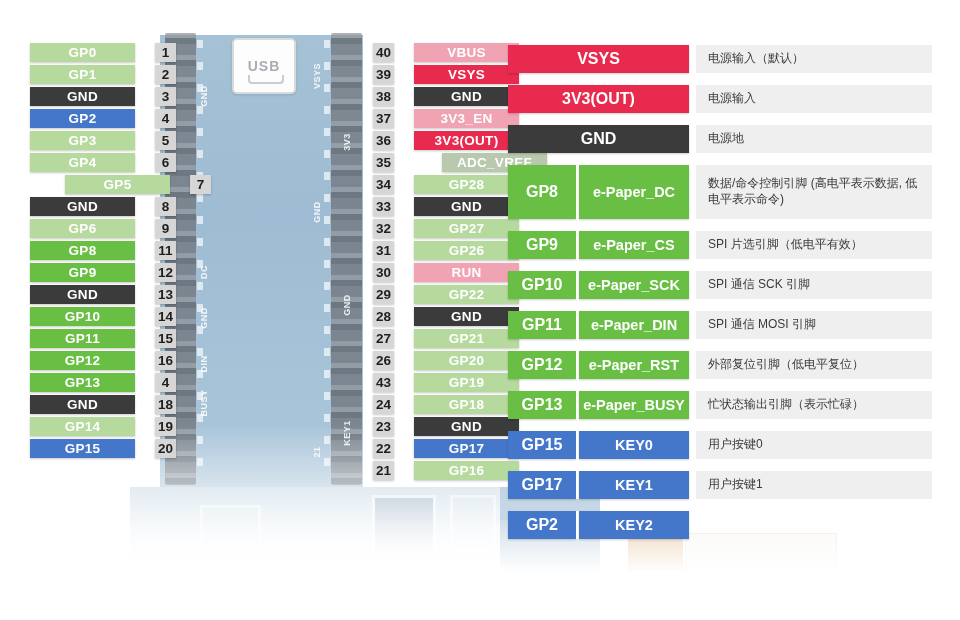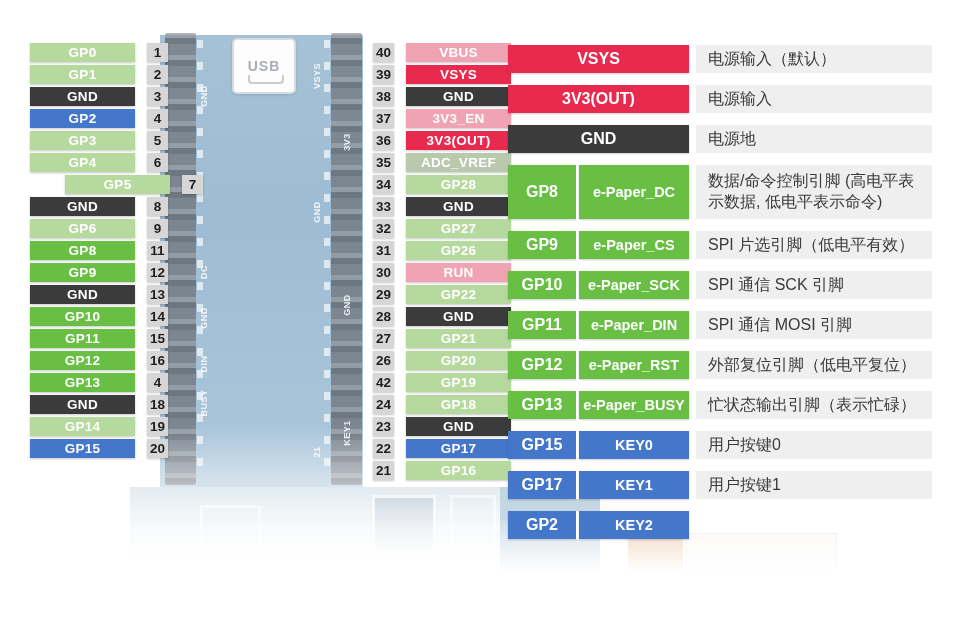--- a/index.html
+++ b/index.html
@@ -44,21 +44,21 @@
   }
   
   .cmp{position:absolute;}
   .fade{position:absolute;z-index:2;pointer-events:none;}
   .fade-bl{left:0;top:425px;width:500px;height:160px;background:linear-gradient(180deg,rgba(255,255,255,0) 0%,rgba(255,255,255,.75) 55%,#fff 88%);}
   .fade-bot{left:0;top:520px;width:960px;height:70px;background:linear-gradient(180deg,rgba(255,255,255,.15) 0%,#fff 75%);}
   
   .pin-col{position:absolute;top:43px;z-index:3;display:flex;flex-direction:column;gap:3px;}
   #left-pins{left:30px;}
   #right-pins{left:373px;}
-  .pin-row{display:flex;gap:12px;height:19px;}
+  .pin-row{display:flex;gap:20px;height:19px;}
   .pin-label{
     width:105px;display:flex;align-items:center;justify-content:center;
     color:#fff;font-size:13.5px;font-weight:bold;letter-spacing:.3px;
     box-shadow:0 1px 2px rgba(0,0,0,.22);
   }
   .pin-num{
     width:21px;display:flex;align-items:center;justify-content:center;
     background:#d6d6d6;color:#1e1e1e;font-size:13.5px;font-weight:bold;
     box-shadow:0 1px 2px rgba(0,0,0,.22);
   }
@@ -71,21 +71,21 @@
     color:#fff;font-weight:bold;font-size:16px;
     box-shadow:0 1px 2px rgba(0,0,0,.2);
   }
   .badge.single{width:181px;}
   .badge.c1{width:68px;}
   .badge.c2{width:110px;font-size:14.5px;}
   .sep{width:3px;background:#fff;}
   .desc{
     flex:1;margin-left:7px;background:#efefef;
     display:flex;align-items:center;
-    padding:0 10px 0 12px;color:#3a3a3a;font-size:16px;line-height:1.3;
+    padding:0 10px 0 12px;color:#3a3a3a;font-size:12px;line-height:1.3;
   }
 </style>
 </head>
 <body>
 
 <div class="stage">
 
   <div class="board-wrap">
     <div class="board-body"></div>
 
@@ -226,21 +226,21 @@
       <div class="pin-row">
         <div class="pin-num">37</div>
         <div class="pin-label" style="background: rgb(240, 163, 178);">3V3_EN</div>
       </div>
       <div class="pin-row">
         <div class="pin-num">36</div>
         <div class="pin-label" style="background: rgb(232, 42, 78);">3V3(OUT)</div>
       </div>
       <div class="pin-row">
         <div class="pin-num">35</div>
-        <div class="pin-label" style="background: rgb(185, 201, 173);">ADC_VREF</div>
+        <div class="pin-label" style="background: rgb(185, 201, 173); margin-left: 28px;">ADC_VREF</div>
       </div>
       <div class="pin-row">
         <div class="pin-num">34</div>
         <div class="pin-label" style="background: rgb(182, 217, 158);">GP28</div>
       </div>
       <div class="pin-row">
         <div class="pin-num">33</div>
         <div class="pin-label" style="background: rgb(59, 59, 59);">GND</div>
       </div>
       <div class="pin-row">
@@ -265,21 +265,21 @@
       </div>
       <div class="pin-row">
         <div class="pin-num">27</div>
         <div class="pin-label" style="background: rgb(182, 217, 158);">GP21</div>
       </div>
       <div class="pin-row">
         <div class="pin-num">26</div>
         <div class="pin-label" style="background: rgb(182, 217, 158);">GP20</div>
       </div>
       <div class="pin-row">
-        <div class="pin-num">42</div>
+        <div class="pin-num">43</div>
         <div class="pin-label" style="background: rgb(182, 217, 158);">GP19</div>
       </div>
       <div class="pin-row">
         <div class="pin-num">24</div>
         <div class="pin-label" style="background: rgb(182, 217, 158);">GP18</div>
       </div>
       <div class="pin-row">
         <div class="pin-num">23</div>
         <div class="pin-label" style="background: rgb(59, 59, 59);">GND</div>
       </div>

